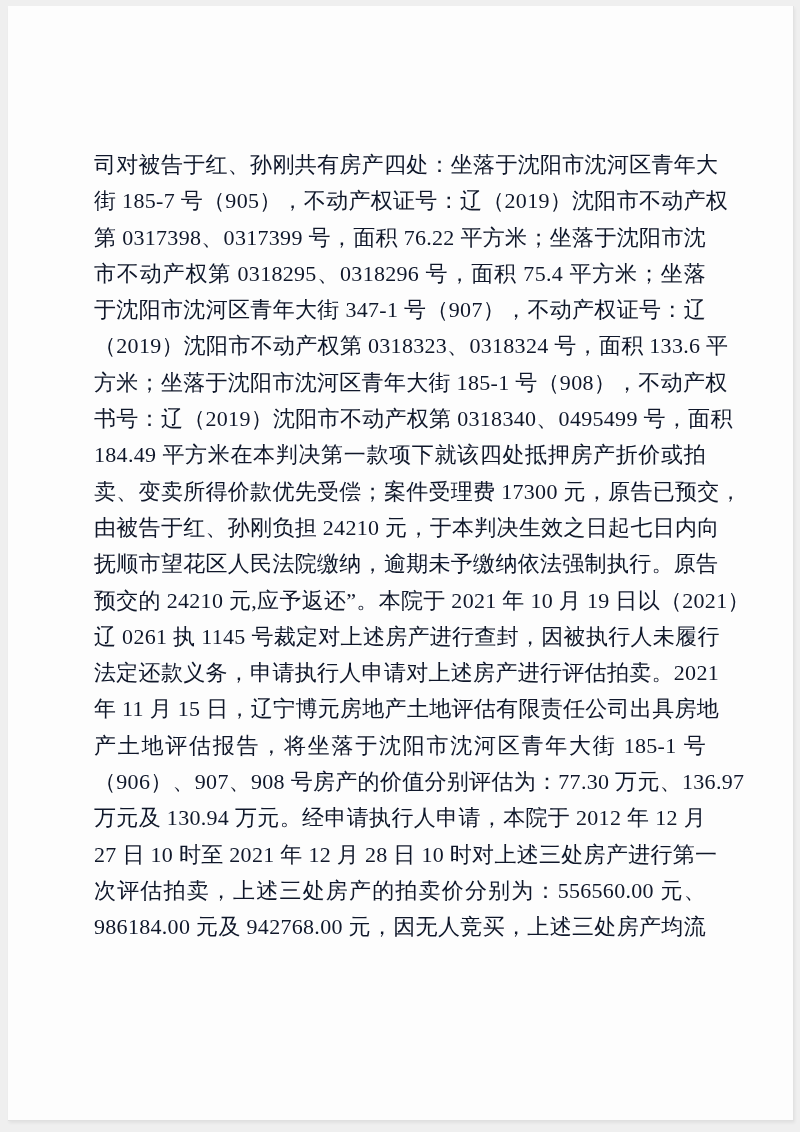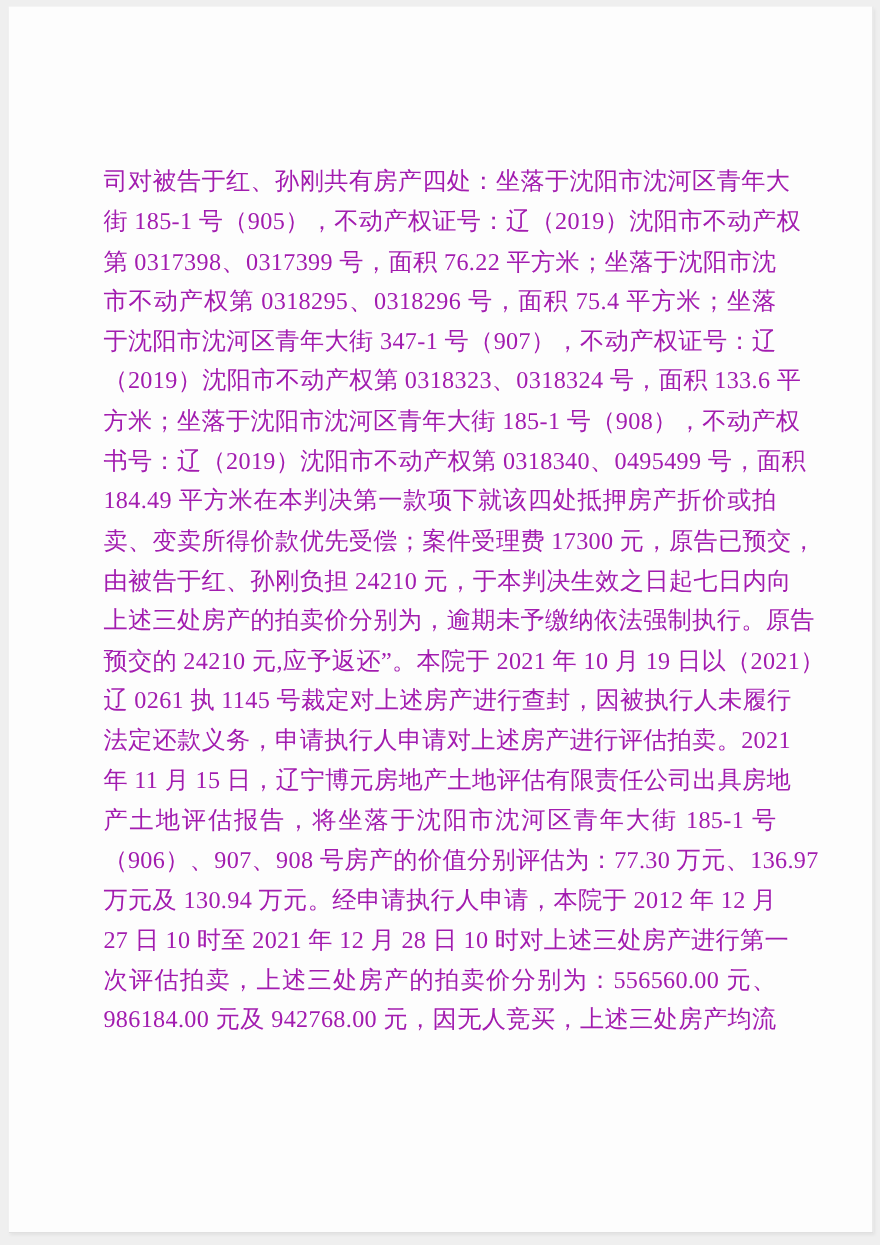--- a/index.html
+++ b/index.html
@@ -31,46 +31,46 @@
   .text-block {
     position: absolute;
     left: 86px;
     top: 141px;   
     width: 612px;
   }
   .text-line {
     font-size: 22px;
     line-height: 36.3px;
     height: 36.3px;
-    color: #a21caf;
+    color: #0f172a;
     white-space: nowrap;
     text-align: justify;
     text-align-last: justify;
     letter-spacing: 0.3px;
     overflow: visible;
   }
 </style>
 </head>
 <body>
 
 <div class="scan-backdrop">
   <div class="paper">
     <div class="text-block">
       <div class="text-line">司对被告于红、孙刚共有房产四处：坐落于沈阳市沈河区青年大</div>
-      <div class="text-line">街 185-1 号（905），不动产权证号：辽（2019）沈阳市不动产权</div>
+      <div class="text-line">街 185-7 号（905），不动产权证号：辽（2019）沈阳市不动产权</div>
       <div class="text-line">第 0317398、0317399 号，面积 76.22 平方米；坐落于沈阳市沈</div>
       <div class="text-line">市不动产权第 0318295、0318296 号，面积 75.4 平方米；坐落</div>
       <div class="text-line">于沈阳市沈河区青年大街 347-1 号（907），不动产权证号：辽</div>
       <div class="text-line">（2019）沈阳市不动产权第 0318323、0318324 号，面积 133.6 平</div>
       <div class="text-line">方米；坐落于沈阳市沈河区青年大街 185-1 号（908），不动产权</div>
       <div class="text-line">书号：辽（2019）沈阳市不动产权第 0318340、0495499 号，面积</div>
       <div class="text-line">184.49 平方米在本判决第一款项下就该四处抵押房产折价或拍</div>
       <div class="text-line">卖、变卖所得价款优先受偿；案件受理费 17300 元，原告已预交，</div>
       <div class="text-line">由被告于红、孙刚负担 24210 元，于本判决生效之日起七日内向</div>
-      <div class="text-line">上述三处房产的拍卖价分别为，逾期未予缴纳依法强制执行。原告</div>
+      <div class="text-line">抚顺市望花区人民法院缴纳，逾期未予缴纳依法强制执行。原告</div>
       <div class="text-line">预交的 24210 元,应予返还”。本院于 2021 年 10 月 19 日以（2021）</div>
       <div class="text-line">辽 0261 执 1145 号裁定对上述房产进行查封，因被执行人未履行</div>
       <div class="text-line">法定还款义务，申请执行人申请对上述房产进行评估拍卖。2021</div>
       <div class="text-line">年 11 月 15 日，辽宁博元房地产土地评估有限责任公司出具房地</div>
       <div class="text-line">产土地评估报告，将坐落于沈阳市沈河区青年大街 185-1 号</div>
       <div class="text-line">（906）、907、908 号房产的价值分别评估为：77.30 万元、136.97</div>
       <div class="text-line">万元及 130.94 万元。经申请执行人申请，本院于 2012 年 12 月</div>
       <div class="text-line">27 日 10 时至 2021 年 12 月 28 日 10 时对上述三处房产进行第一</div>
       <div class="text-line">次评估拍卖，上述三处房产的拍卖价分别为：556560.00 元、</div>
       <div class="text-line">986184.00 元及 942768.00 元，因无人竞买，上述三处房产均流</div>

